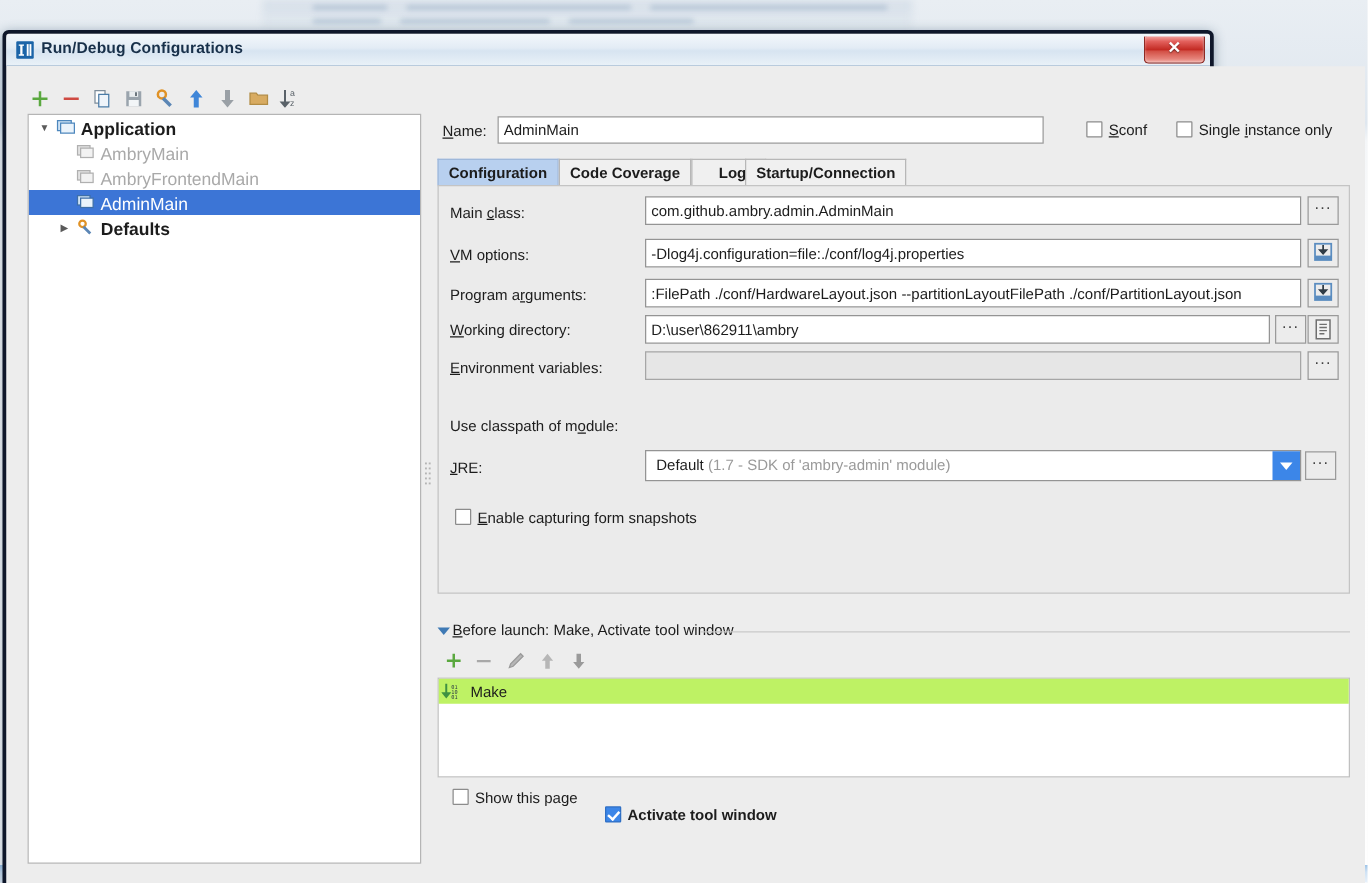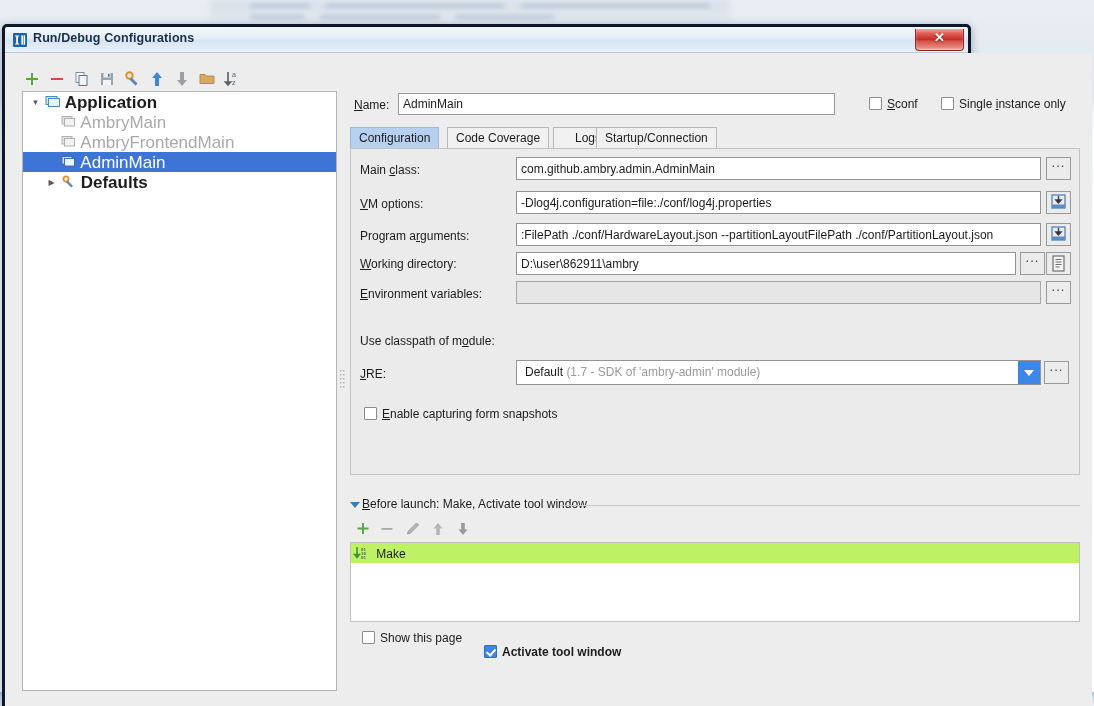--- a/index.html
+++ b/index.html
@@ -102,21 +102,21 @@
   .tree-row {
     position: relative; height: 20px; line-height: 20px;
     white-space: nowrap; cursor: pointer;
   }
   .tree-row.sel { background: #3c75d6; color: #ffffff; }
   .tw {
     display:inline-block; width: 13px; text-align:center;
     font-size: 8px; color:#5a5a5a; vertical-align: middle;
   }
   .tree-ico { display:inline-block; width:16px; height:13px; vertical-align:-2px; }
-  .tree-label { font-size: 17px; vertical-align: middle; }
+  .tree-label { font-size: 14px; vertical-align: middle; }
   .tree-label.bold { font-weight: bold; }
   .tree-label.dim { color: #a9a9a9; }
 
   #splitter-dots {
     position:absolute; left: 334px; top: 315px; width: 5px; height: 22px;
   }
 
   
   #name-label {
     position:absolute; left: 348px; top: 45px; font-size: 12px;
@@ -140,21 +140,21 @@
   .cbox.on:after {
     content:""; position:absolute; left:3px; top:1px;
     width:4px; height:7px; border:solid #fff; border-width: 0 2px 2px 0;
     transform: rotate(42deg);
   }
   #share-cb { left: 863px; top: 44px; }
   #single-cb { left: 935px; top: 44px; }
 
   
   #tabstrip {
-    position:absolute; left: 344px; top: 74px; width: 730px; height: 22px;
+    position:absolute; left: 344px; top: 74px; width: 730px; height: 22px; font-weight: bold;
   }
   .tab {
     position:absolute; top: 0; height: 22px; line-height: 21px;
     padding: 0 8px; font-size: 12px;
     border: 1px solid #b7b7b7; border-bottom: none;
     background: #f0f0f0; box-sizing: border-box; cursor: pointer;
     white-space: nowrap;
   }
   .tab.active { background: #b8d0ef; border-color:#9fb8da; }
 

